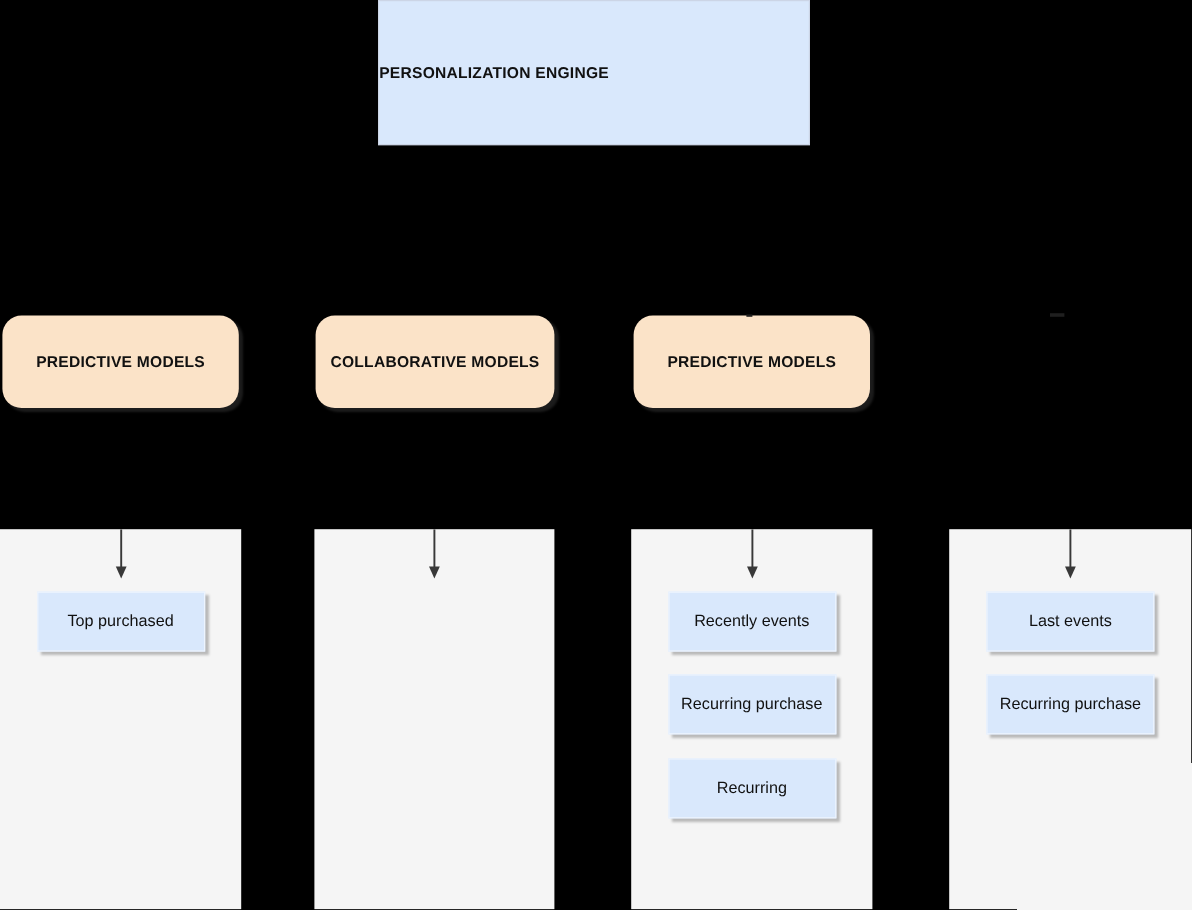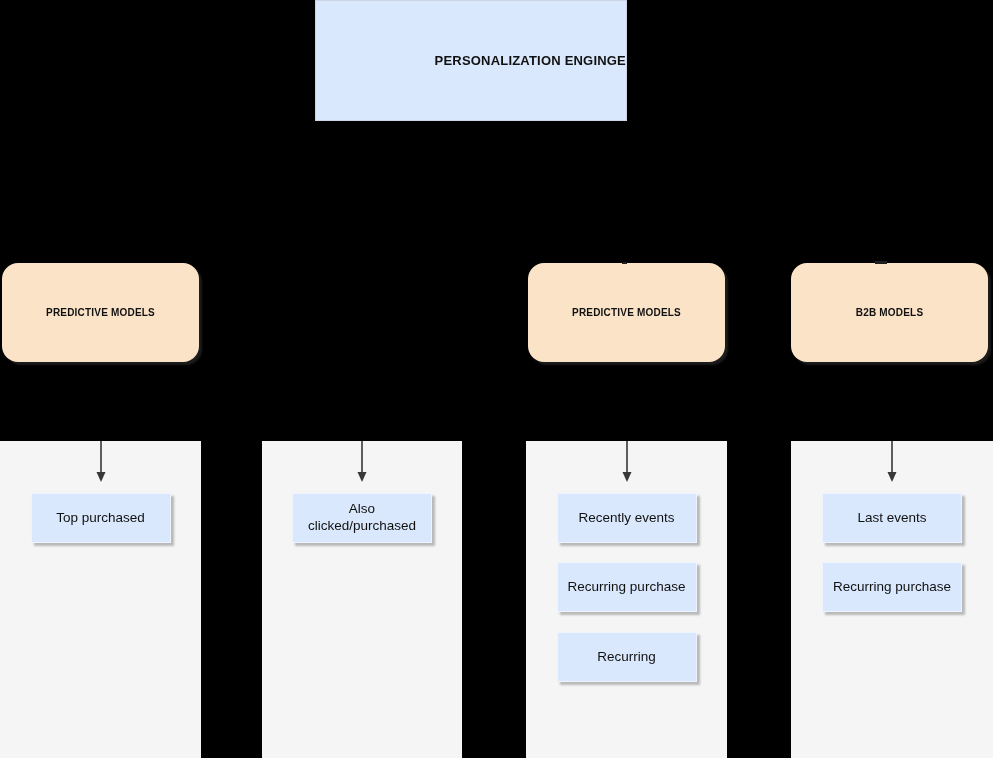--- a/index.html
+++ b/index.html
@@ -2,31 +2,31 @@
 <html><head>
 <meta charset="utf-8">
 <style>
   html,body{margin:0;padding:0;background:#000;}
   .canvas{
     position:relative;width:993px;height:758px;background:#000000;
     font-family:"Liberation Sans", sans-serif;overflow:hidden;
   }
   
   .root-box{
-    position:absolute;left:315px;top:0;width:312px;height:121px;
+    position:absolute;left:315px;top:0;width:360px;height:121px;
     background:#d9e8fc;border:1px solid #ccd5e6;box-sizing:border-box;
-    display:flex;align-items:center;justify-content:flex-end;
+    display:flex;align-items:center;justify-content:flex-start;
     font-weight:bold;font-size:13px;color:#111;letter-spacing:.2px;
   }
   
   .cat{
-    position:absolute;top:263px;height:99px;border-radius:16px;
+    position:absolute;top:263px;height:77px;border-radius:16px;
     background:#fbe3c8;box-sizing:border-box;
     display:flex;align-items:center;justify-content:center;
-    font-weight:bold;font-size:10px;color:#111;letter-spacing:.2px;
+    font-weight:bold;font-size:13px;color:#111;letter-spacing:.2px;
     box-shadow:3px 3px 2px rgba(80,80,80,.35);
     text-align:center;
   }
   .cat0{left:2px;width:197px}
   .cat1{left:263px;width:199px}
   .cat2{left:528px;width:197px}
   .cat3{left:791px;width:197px}
   
   .stub{position:absolute;background:#1f1f1f;}
   .stub-editorial{left:622px;top:262px;width:5px;height:2px;}
@@ -61,48 +61,45 @@
 
 <div class="canvas">
 
   <div class="root-box">
     <span>PERSONALIZATION ENGINGE</span>
   </div>
 
   <div class="cat cat0">
     <span>PREDICTIVE MODELS</span>
   </div>
+  <div class="cat cat1">
+    <span>COLLABORATIVE MODELS</span>
+  </div>
   <div class="cat cat2">
     <span>PREDICTIVE MODELS</span>
-  </div>
-  <div class="cat cat3">
-    <span>B2B MODELS</span>
   </div>
 
   <div class="stub stub-editorial"></div>
   <div class="stub stub-b2b"></div>
 
   <div class="panel panel0">
     <svg class="arrow" viewBox="0 0 14 42">
       <line x1="7" y1="0" x2="7" y2="32" stroke="#383838" stroke-width="1.6"></line>
       <path d="M7 41 L2.5 31 L11.5 31 Z" fill="#383838"></path>
     </svg>
     <div class="child c0">
       <span>Top purchased</span>
     </div>
   </div>
 
   <div class="panel panel1">
     <svg class="arrow" viewBox="0 0 14 42">
       <line x1="7" y1="0" x2="7" y2="32" stroke="#383838" stroke-width="1.6"></line>
       <path d="M7 41 L2.5 31 L11.5 31 Z" fill="#383838"></path>
     </svg>
-    <div class="child c0">
-      <span>Also clicked/purchased</span>
-    </div>
   </div>
 
   <div class="panel panel2">
     <svg class="arrow" viewBox="0 0 14 42">
       <line x1="7" y1="0" x2="7" y2="32" stroke="#383838" stroke-width="1.6"></line>
       <path d="M7 41 L2.5 31 L11.5 31 Z" fill="#383838"></path>
     </svg>
     <div class="child c0">
       <span>Recently events</span>
     </div>

